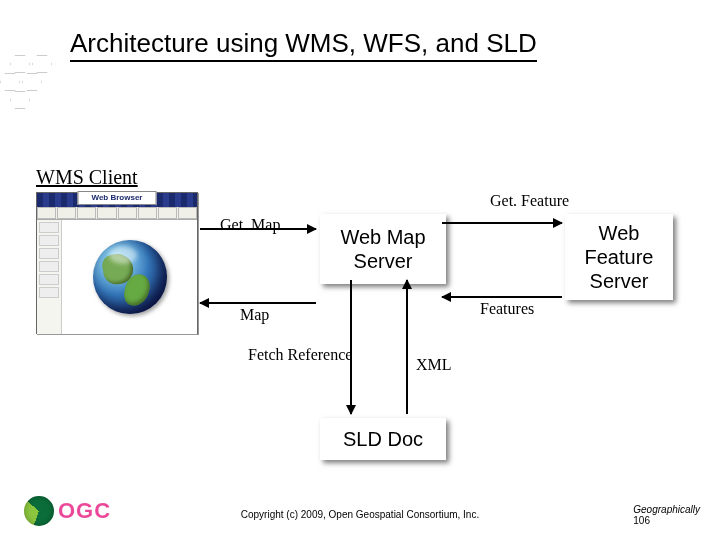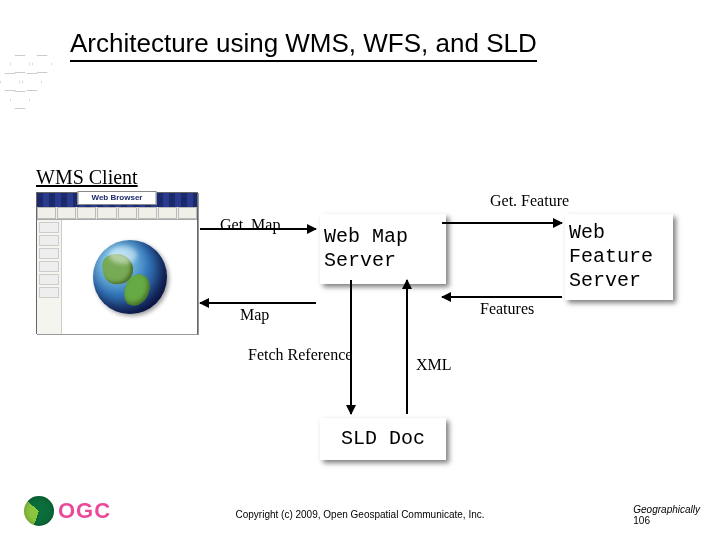--- a/index.html
+++ b/index.html
@@ -97,23 +97,23 @@
   }
   .globe .land1 { position:absolute; top:14px; left:10px; width:30px; height:30px; background:#7a5; border-radius:40% 60% 55% 50%; transform:rotate(-10deg); box-shadow: inset -2px -2px 4px rgba(60,90,30,0.8);}
   .globe .land2 { position:absolute; top:34px; left:32px; width:24px; height:32px; background:#6a4; border-radius:55% 45% 60% 40%; transform:rotate(12deg); box-shadow: inset -2px -2px 4px rgba(60,90,30,0.8);}
   .globe .highlight { position:absolute; top:6px; left:16px; width:28px; height:18px; background:rgba(255,255,255,0.45); border-radius:50%; filter:blur(2px);}
 
   
   .server {
     position: absolute;
     background: #fff;
     box-shadow: 3px 3px 5px rgba(0,0,0,0.5);
-    font-family: Liberation Mono, monospace;
+    font-family: Liberation Sans, sans-serif;
     font-size: 20px;
-    text-align: left;
+    text-align: center;
     display: flex;
     align-items: center;
     justify-content: center;
     line-height: 1.2;
     padding: 4px;
   }
   .wms-box { top: 214px; left: 320px; width: 118px; height: 62px; }
   .wfs-box { top: 214px; left: 565px; width: 100px; height: 78px; }
   .sld-box { top: 418px; left: 320px; width: 118px; height: 34px; }
 
@@ -271,19 +271,19 @@
 </div>
 
 <div class="varrow up" style="top:280px; left:406px; height:134px;"></div>
 <div class="lbl" style="top:356px; left:416px;">XML</div>
 
 <div class="logo">
   <div class="swirl"></div>
   <div class="txt">OGC</div>
 </div>
 
-<div class="copyright">Copyright (c) 2009, Open Geospatial Communicate, Inc.</div>
+<div class="copyright">Copyright (c) 2009, Open Geospatial Consortium, Inc.</div>
 
 <div class="tagline">
   <br>
   <span>Geographically</span>
   <span class="pg">106</span>
 </div>
 
 </body></html>

